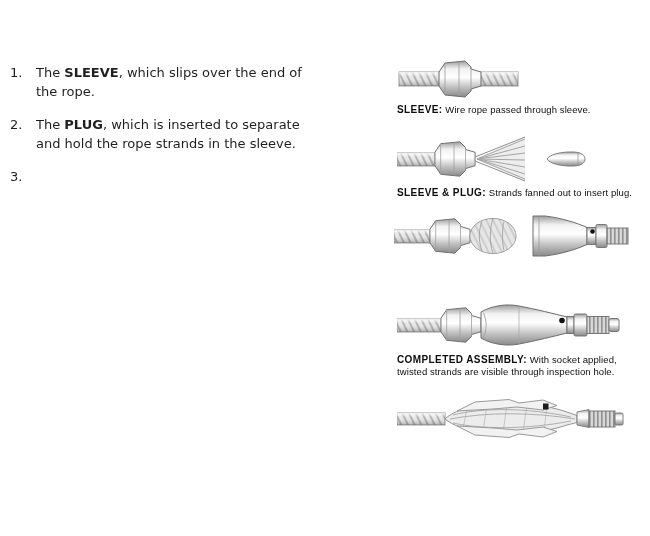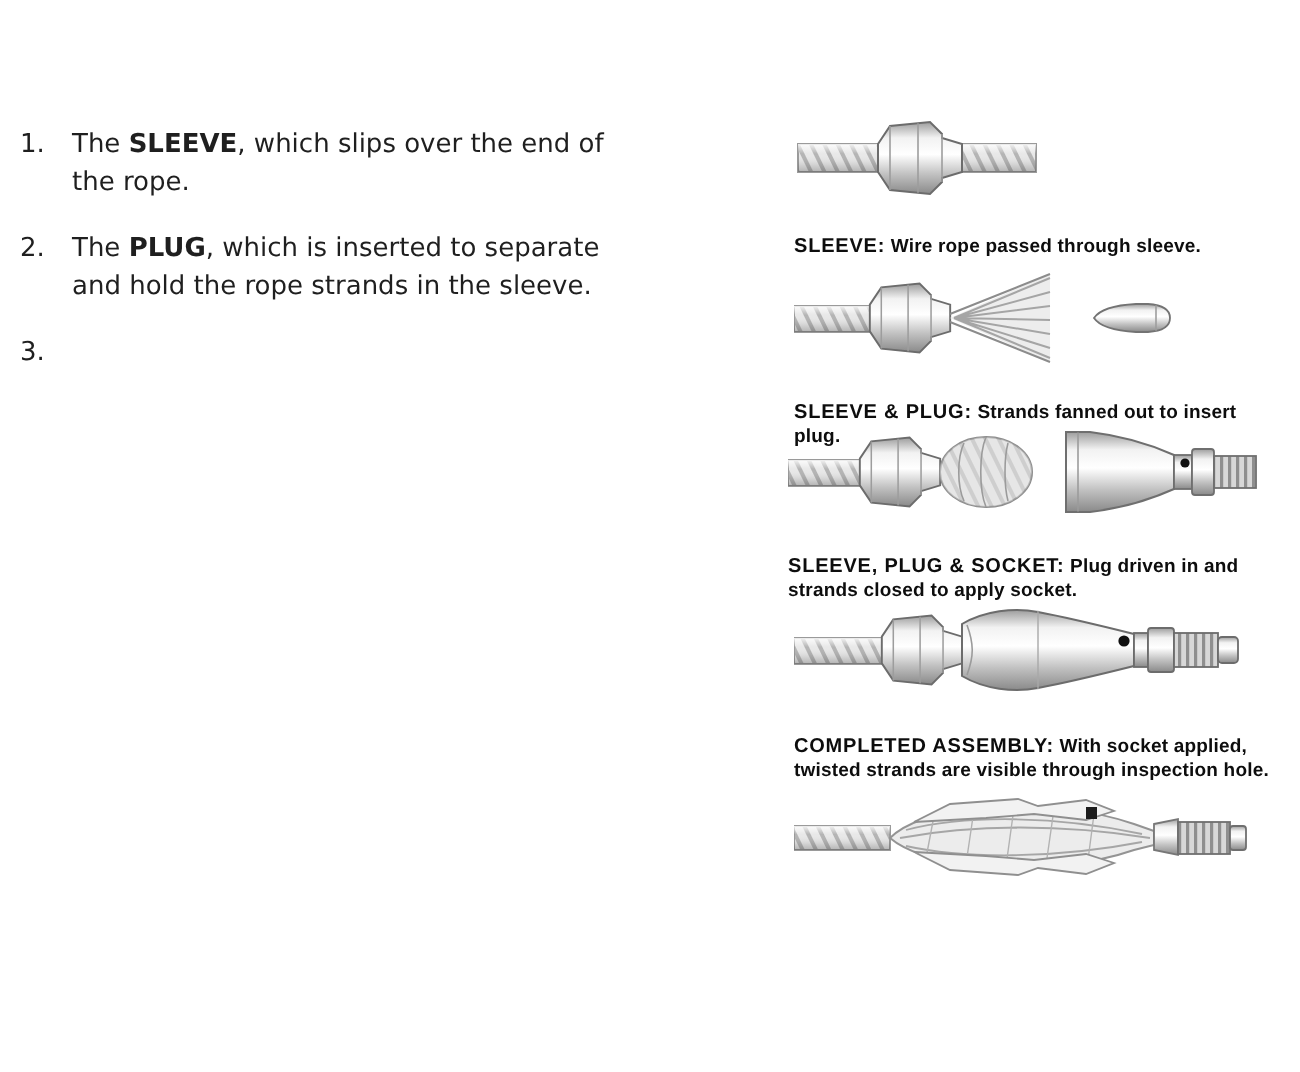--- a/index.html
+++ b/index.html
@@ -14,22 +14,22 @@
   .step { display: flex; margin-bottom: 14px; font-size: 13px; line-height: 19px; }
   .step .num { width: 26px; flex: 0 0 26px; }
   .step .body { width: 276px; }
   .step b { font-weight: bold; }
   .step .extra { display: block; }
 
   
   .fig { position: absolute; }
   .fig svg { display: block; }
   .cap {
-    margin-top: 17px; font-family: "Liberation Sans", sans-serif;
-    font-size: 9.5px; font-weight: 700; color: #0d0d0d; line-height: 11.5px;
+    margin-top: 3px; font-family: "Liberation Sans", sans-serif;
+    font-size: 9.5px; font-weight: 400; color: #0d0d0d; line-height: 11.5px;
     letter-spacing: 0.1px;
   }
   .cap .cap-label { font-size: 10px; letter-spacing: 0.4px; }
   #fig-1 { left: 397px; top: 57px;  } #fig-1 .cap { width: 230px; }
   #fig-2 { left: 397px; top: 134px; } #fig-2 .cap { width: 240px; }
   #fig-3 { left: 394px; top: 211px; } #fig-3 .cap { width: 246px; }
   #fig-4 { left: 397px; top: 299px; } #fig-4 .cap { width: 250px; }
   #fig-5 { left: 397px; top: 391px; } #fig-5 .cap { width: 240px; }
 
   .svgdefs { position: absolute; width: 0; height: 0; }
@@ -134,24 +134,20 @@
       </g>
       <g>
         <path d="M139,5 L151,5 C168,7 183,12 193,16.5 L193,33.5 C183,38 168,43 151,45 L139,45 Z" fill="url(#gMetal)" stroke="#6f6f6f" stroke-width="1"></path>
         <path d="M145,5.3 L145,44.7" stroke="#9b9b9b" stroke-width="0.8"></path>
         <rect x="193" y="16.5" width="9" height="17" fill="url(#gMetal)" stroke="#6f6f6f" stroke-width="0.9"></rect>
         <rect x="202" y="13.5" width="11" height="23" rx="1.5" fill="url(#gMetal)" stroke="#6f6f6f" stroke-width="0.9"></rect>
         <rect x="213" y="17" width="21" height="16" fill="url(#pThread)" stroke="#6f6f6f" stroke-width="0.9"></rect>
         <circle cx="198.5" cy="20.5" r="2.3" fill="#101010"></circle>
       </g>
     </svg>
-    <figcaption class="cap">
-      <b class="cap-label">SLEEVE, PLUG &amp; SOCKET:</b>
-      <span class="cap-text">Plug driven in and strands closed to apply socket.</span>
-    </figcaption>
   </figure>
 
   <figure class="fig" id="fig-4">
     <svg width="233" height="52" viewBox="0 0 233 52">
       <g>
         <rect x="0" y="20" width="50" height="13" fill="url(#pRope)" stroke="#9a9a9a" stroke-width="1"></rect>
         <rect x="0" y="20" width="50" height="13" fill="url(#gRopeShade)"></rect>
       </g>
       <use href="#shSleeve" x="42" y="6" width="44" height="40"></use>
       <g>

